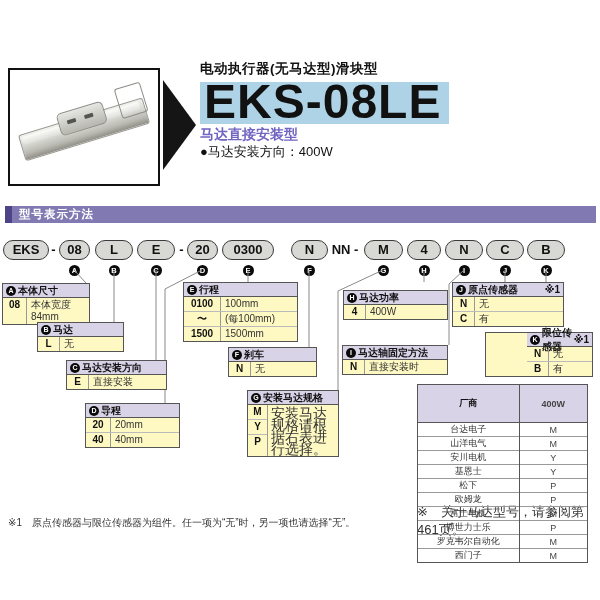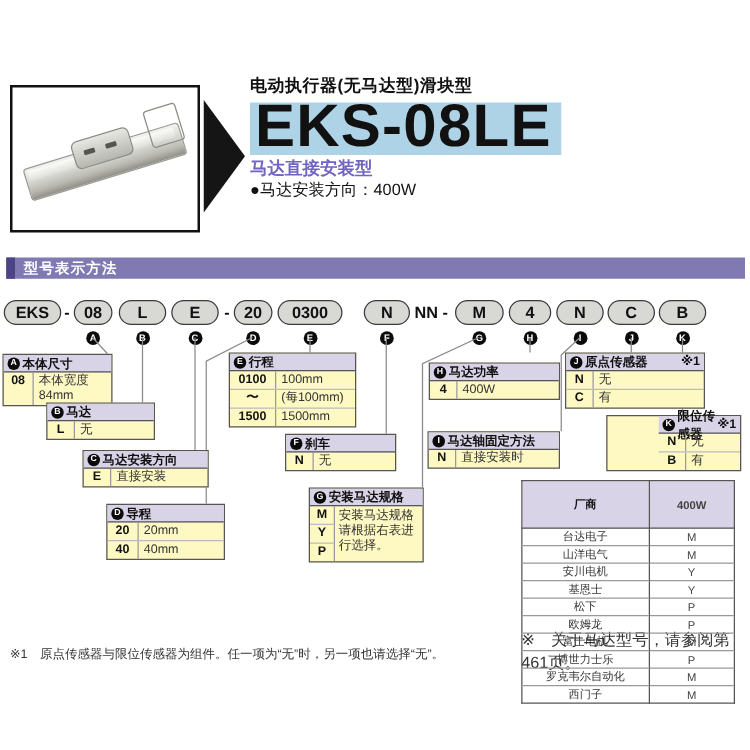--- a/index.html
+++ b/index.html
@@ -71,32 +71,32 @@
   .exp-header .circ{width:10px;height:10px;line-height:10px;font-size:7px;margin-right:2px;flex:0 0 auto;}
   .exp-header .hnote{margin-left:auto;font-weight:bold;}
   .exp-row{display:flex;align-items:stretch;font-size:10px;line-height:12px;}
   .exp-row + .exp-row{border-top:1px solid #bbb;}
   .exp-row .code{width:19px;flex:0 0 auto;text-align:center;font-weight:bold;border-right:1px solid #999;padding:1px 1px;}
   .exp-row .desc{padding:1px 0 1px 4px;color:#333;}
   #box-A{left:2px;top:283px;width:88px;}   #box-A .code{width:21px;}
   #box-B{left:37px;top:322px;width:87px;}
   #box-C{left:66px;top:360px;width:101px;}
   #box-D{left:85px;top:403px;width:95px;}  #box-D .code{width:22px;}
-  #box-E{left:183px;top:282px;width:102px;}#box-E .code{width:34px;}
+  #box-E{left:183px;top:282px;width:115px;}#box-E .code{width:34px;}
   #box-F{left:228px;top:347px;width:89px;}
   #box-G{left:247px;top:390px;width:92px;}
   #box-H{left:343px;top:290px;width:105px;}
   #box-I{left:342px;top:345px;width:106px;}
   #box-J{left:452px;top:282px;width:112px;}
   #box-K{left:485px;top:332px;width:108px;padding-left:41px;}
   .g-wrap{display:flex;font-size:10px;}
   .g-codes{flex:0 0 auto;width:19px;border-right:1px solid #999;}
   .g-codes .gcode{text-align:center;font-weight:bold;line-height:12px;padding:1px 0;}
   .g-codes .gcode + .gcode{border-top:1px solid #bbb;}
-  .gdesc{padding:2px 1px 1px 3px;color:#333;font-size:10px;line-height:12px;}
+  .gdesc{padding:2px 1px 1px 3px;color:#333;font-size:14px;line-height:12px;}
 
   
   #vendor-table{left:417px;top:384px;width:171px;border-collapse:collapse;position:absolute;z-index:1;
     font-size:9px;color:#333;}
   #vendor-table th{background:#d9d3e8;font-weight:bold;color:#111;height:12px;border:1px solid #555;padding:12px;}
   #vendor-table td{text-align:center;height:11px;padding:0;border-left:1px solid #555;border-right:1px solid #555;
     border-top:1px solid #999;}
   #vendor-table tr:last-child td{border-bottom:1px solid #555;}
   #vendor-table .vname{width:116px;}
   #vendor-table .vcode{width:55px;color:#444;}

